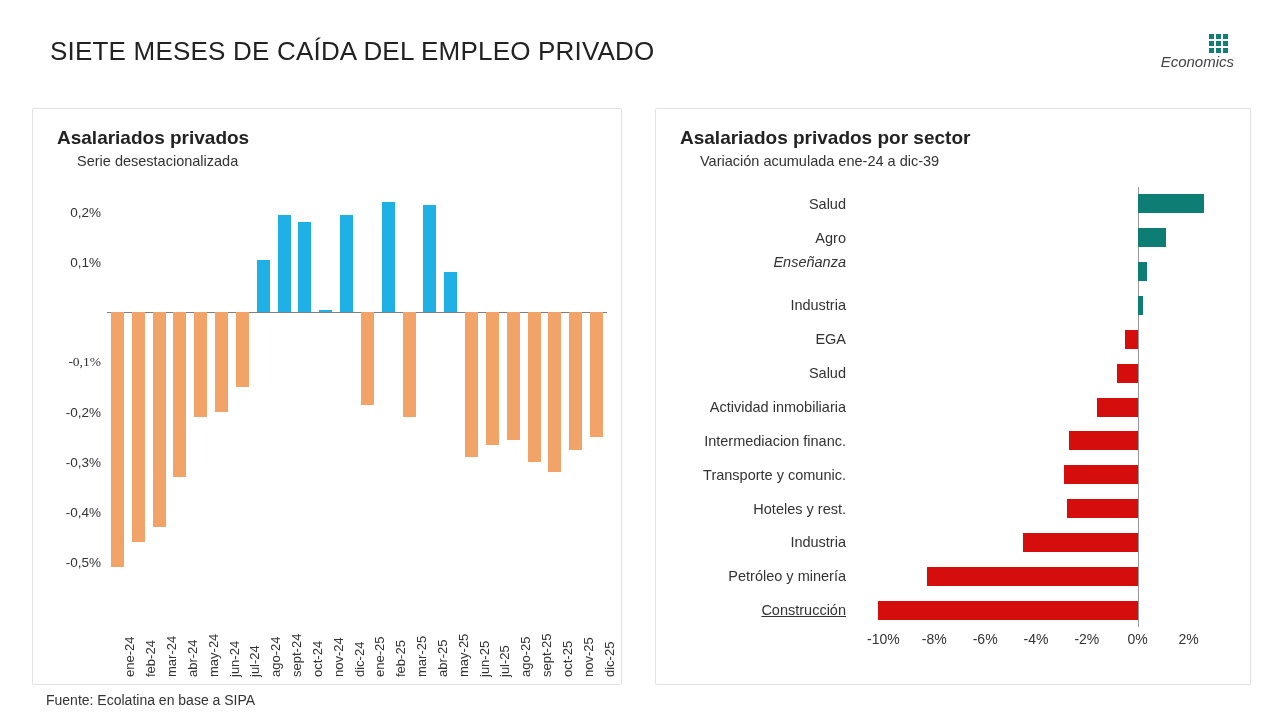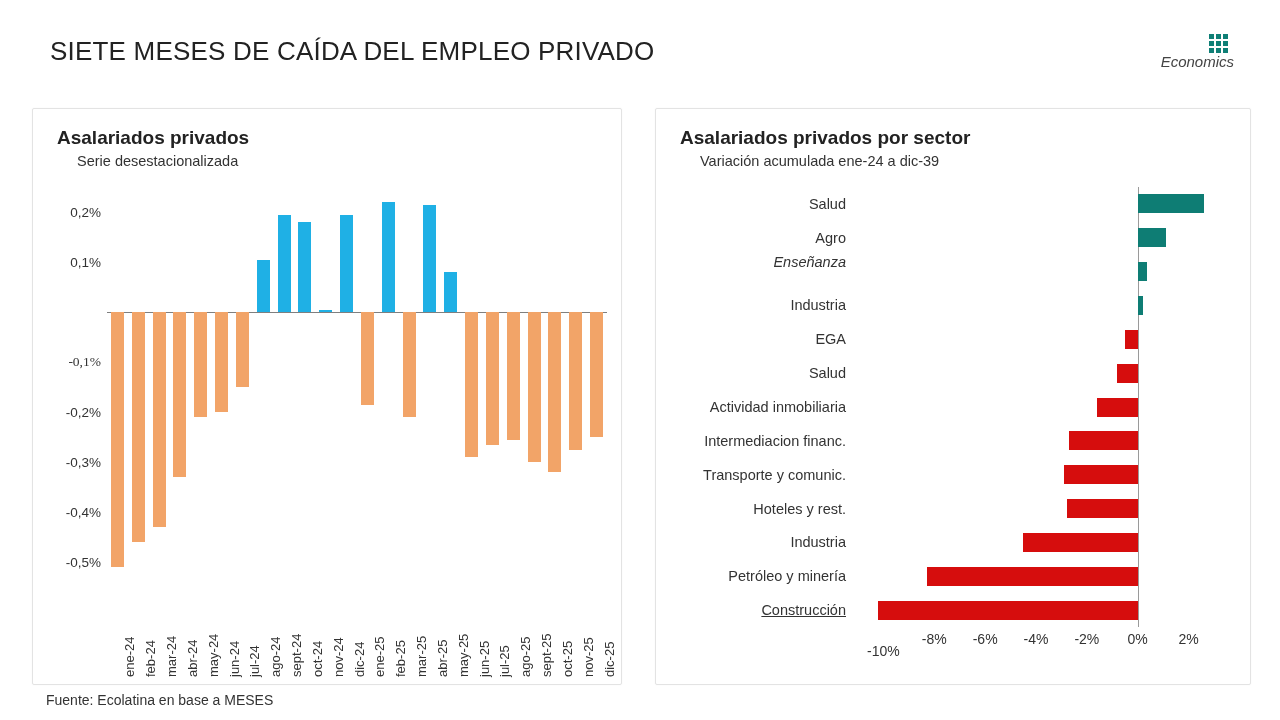--- a/index.html
+++ b/index.html
@@ -264,24 +264,24 @@
         <div class="hbar neg" style="left: 259.371px; width: 20.3429px; top: 176.654px;"></div>
         <div class="hbar neg" style="left: 239.029px; width: 40.6857px; top: 210.5px;"></div>
         <div class="hbar neg" style="left: 211.057px; width: 68.6571px; top: 244.346px;"></div>
         <div class="hbar neg" style="left: 205.971px; width: 73.7429px; top: 278.192px;"></div>
         <div class="hbar neg" style="left: 208.514px; width: 71.2px; top: 312.038px;"></div>
         <div class="hbar neg" style="left: 165.286px; width: 114.429px; top: 345.885px;"></div>
         <div class="hbar neg" style="left: 68.6571px; width: 211.057px; top: 379.731px;"></div>
         <div class="hbar neg" style="left: 20.3429px; width: 259.371px; top: 413.577px;"></div>
       </div>
     <div class="x-ticks" id="right-x-ticks">
-        <div class="x-tick" style="left: 25.4286px; top: 12px;">-10%</div>
+        <div class="x-tick" style="left: 25.4286px; top: 0px;">-10%</div>
         <div class="x-tick" style="left: 76.2857px; top: 0px;">-8%</div>
         <div class="x-tick" style="left: 127.143px; top: 0px;">-6%</div>
         <div class="x-tick" style="left: 178px; top: 0px;">-4%</div>
         <div class="x-tick" style="left: 228.857px; top: 0px;">-2%</div>
         <div class="x-tick" style="left: 279.714px; top: 0px;">0%</div>
         <div class="x-tick" style="left: 330.571px; top: 0px;">2%</div>
       </div>
   </div>
 </div>
 
-<div class="footnote">Fuente: Ecolatina en base a MESES</div>
+<div class="footnote">Fuente: Ecolatina en base a SIPA</div>
 
 </body></html>

